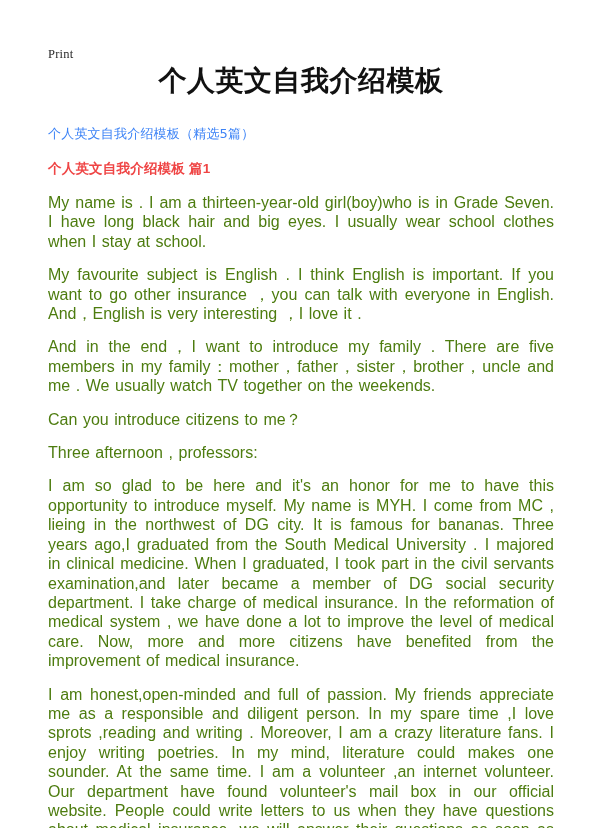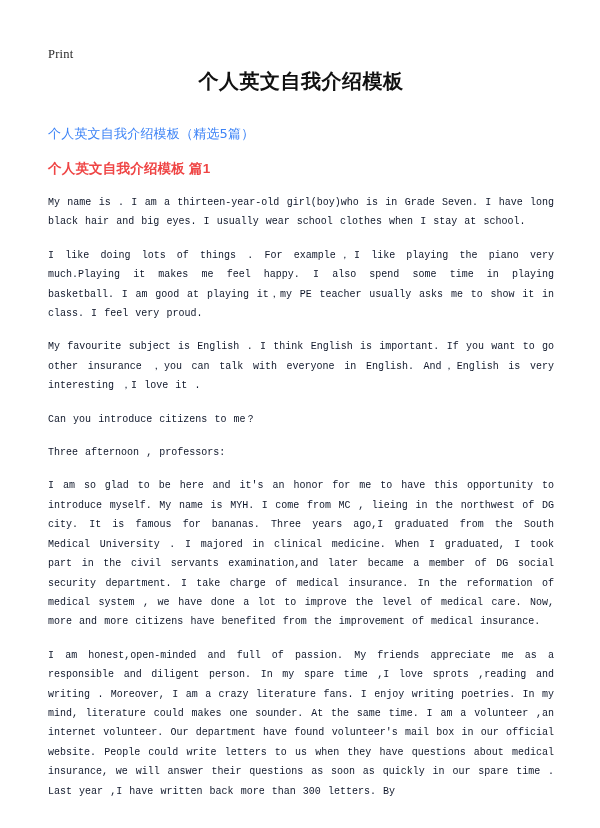--- a/index.html
+++ b/index.html
@@ -33,21 +33,21 @@
     letter-spacing: 0.2px;
   }
   .doc-body {
     position: absolute;
     top: 68px;
     left: 48px;
     width: 506px;
   }
   h1.doc-title {
     font-family: "Liberation Sans", "DejaVu Sans", sans-serif;
-    font-size: 20px;
+    font-size: 28px;
     line-height: 26px;
     font-weight: 700;
     text-align: center;
     margin: 0 0 0 0;
     padding: 0;
     letter-spacing: 0.5px;
     color: #111111;
   }
   .doc-subtitle {
     font-family: "Liberation Sans", "DejaVu Sans", sans-serif;
@@ -60,27 +60,27 @@
   h2.section-heading {
     font-family: "Liberation Sans", "DejaVu Sans", sans-serif;
     font-size: 13.5px;
     line-height: 18px;
     font-weight: 700;
     margin: 17px 0 0 0;
     color: #ef4444;
     letter-spacing: 0.2px;
   }
   p.para {
-    font-family: Liberation Mono, monospace;
-    font-size: 10px;
+    font-family: Liberation Sans, sans-serif;
+    font-size: 16px;
     line-height: 19.4px;
     margin: 14px 0 0 0;
     text-align: justify;
     text-justify: inter-word;
-    color: #0f172a;
+    color: #4d7c0f;
     word-spacing: 1.1px;
   }
   p.para.no-justify {
     text-align: left;
   }
   p.para:first-of-type {
     margin-top: 15px;
   }
   .cjk {
     font-family: "DejaVu Sans", "Liberation Sans", sans-serif;
@@ -95,22 +95,22 @@
 
   <div class="doc-body">
 
     <h1 class="doc-title cjk">个人英文自我介绍模板</h1>
 
     <div class="doc-subtitle cjk">个人英文自我介绍模板（精选5篇）</div>
 
     <h2 class="section-heading cjk">个人英文自我介绍模板 篇1</h2>
 
     <p class="para">My name is . I am a thirteen-year-old  girl(boy)who  is in Grade Seven. I have long black hair and big eyes. I usually  wear school clothes  when I stay at school.</p>
-    <p class="para">I like doing lots of things  . For example，I like playing  the piano very much.Playing  it makes me feel happy. I also spend some time in playing  basketball. I am good at playing it，my PE teacher usually  asks me to show it in class. I feel very proud.</p>
     <p class="para">My favourite  subject is English  . I think  English  is important.  If you want to go other insurance ，you can talk with everyone in English.  And，English  is very interesting ，I love it .</p>
+    <p class="para">And in the end，I want to introduce  my family  . There are five  members  in my family：mother，father，sister，brother，uncle and me . We usually  watch TV together  on the weekends.</p>
     <p class="para no-justify">Can you introduce  citizens  to me？</p>
 
 
     <p class="para no-justify">Three afternoon , professors:</p>
     <p class="para">I am so glad to be here and it's an honor for me to have this opportunity  to introduce myself.  My name is MYH. I come from  MC , lieing  in the northwest  of DG city. It is famous  for bananas. Three  years ago,I graduated  from the  South  Medical  University  . I majored in clinical  medicine.  When I graduated, I took part in the  civil  servants examination,and  later became a member  of DG social  security  department. I take charge of medical  insurance.  In the reformation  of medical  system  , we have  done a lot to improve  the level  of medical  care. Now, more  and more  citizens  have  benefited  from the improvement  of medical  insurance.</p>
     <p class="para">I am honest,open-minded  and full  of passion.  My friends  appreciate  me as a responsible  and diligent  person. In my spare time ,I love sprots ,reading and writing  . Moreover, I am a crazy literature  fans. I enjoy  writing  poetries.  In my mind,  literature  could makes one sounder.  At the same  time.  I am a volunteer  ,an internet  volunteer.  Our department  have found volunteer's  mail  box in our official  website.  People could write  letters  to us when they have questions  about medical  insurance,  we will  answer  their  questions  as soon as quickly  in our spare time . Last year ,I have  written  back more  than  300 letters.  By</p>
 
   </div>
 </div>
 

